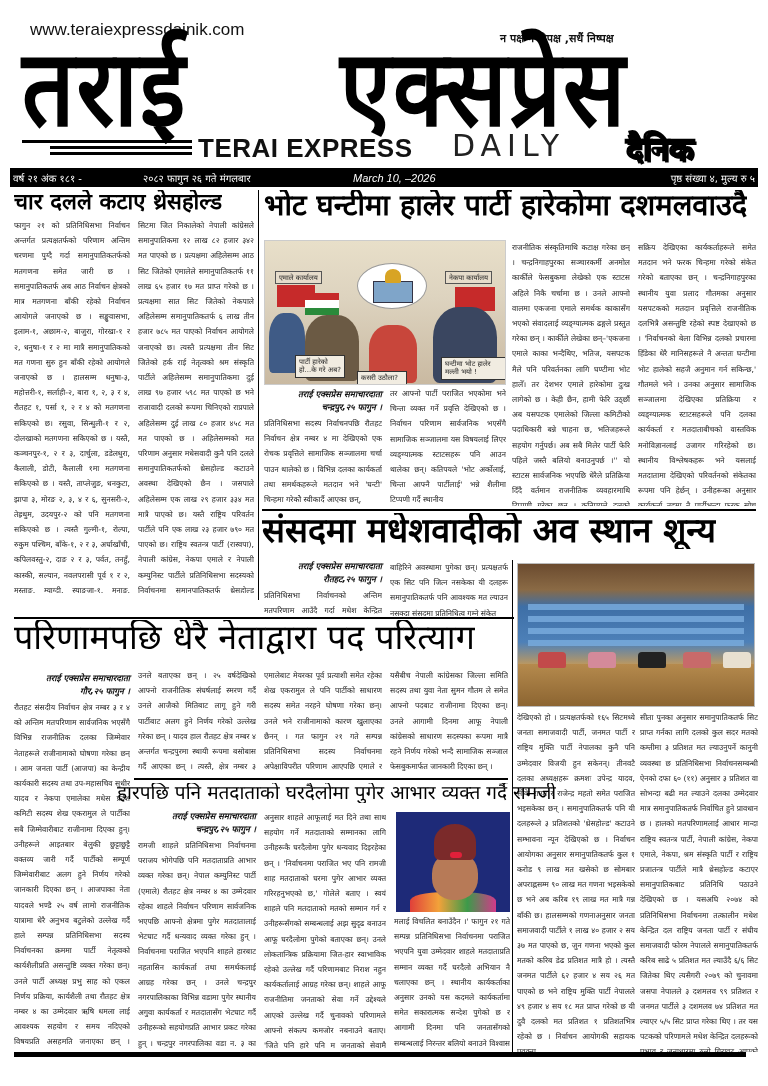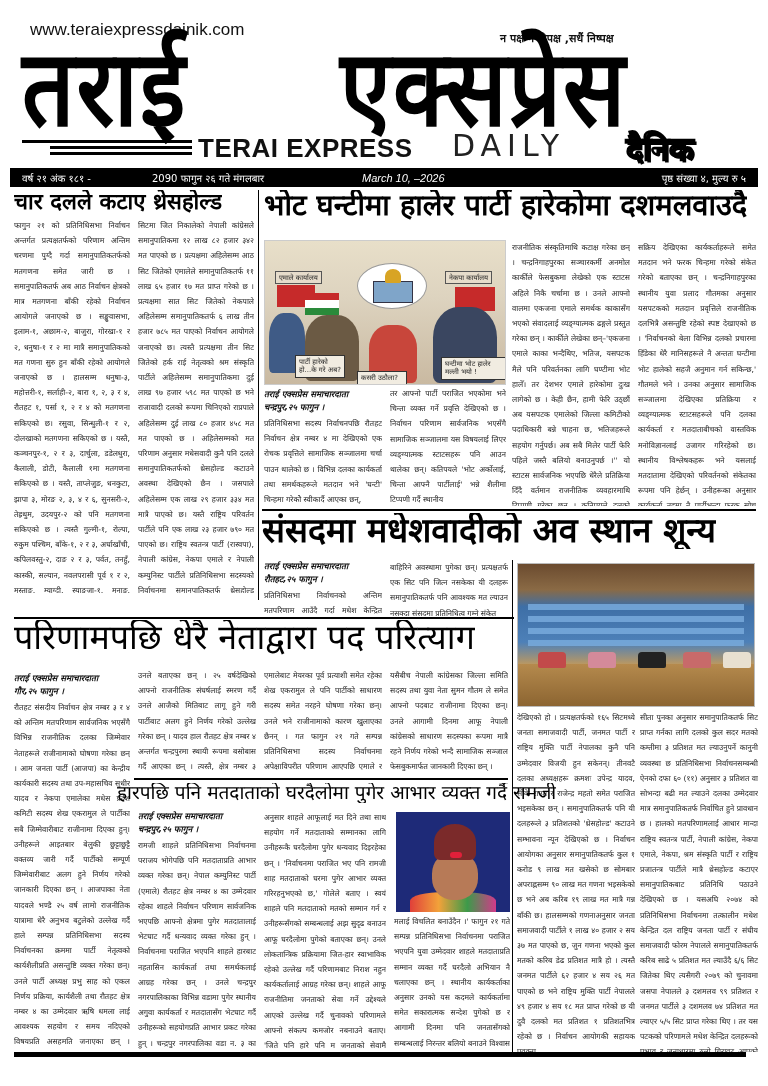--- a/index.html
+++ b/index.html
@@ -14,37 +14,37 @@
   .title-left { left: 22px; }
   .title-right { left: 340px; }
   .lines { left: 22px; top: 140px; width: 170px; }
   .lines div { height: 3px; background: #000; margin-bottom: 3px; }
   .lines div:nth-child(2) { margin-left: 28px; width: 142px; }
   .lines div:nth-child(3) { margin-left: 28px; width: 142px; }
   .eng-title { left: 198px; top: 133px; font-family: "Liberation Sans", sans-serif; font-weight: bold; font-size: 26px; color: #111; letter-spacing: 0.5px; }
   .eng-daily { left: 452px; top: 128px; font-family: "DejaVu Sans", sans-serif; font-weight: normal; font-size: 30px; color: #222; letter-spacing: 6px; }
   .dainik { left: 626px; top: 126px; font-size: 32px; font-weight: bold; color: #fff; -webkit-text-stroke: 1.6px #000; text-shadow: 2px 2px 0 #000; }
 
-  .infobar { left: 10px; top: 168px; width: 748px; height: 19px; background: #000; color: #fff; font-size: 10px; display: flex; align-items: center; padding: 0 12px; }
+  .infobar { left: 10px; top: 168px; width: 748px; height: 19px; background: #000; color: #fff; font-size: 10px; display: flex; align-items: center; padding: 0 3px; }
   .infobar .ib1 { width: 130px; }
   .infobar .ib2 { width: 210px; }
   .infobar .ib3 { width: 240px; font-family: "Liberation Sans", sans-serif; font-style: italic; font-size: 11px; }
   .infobar .ib4 { flex: 1; text-align: right; }
 
   .rule { background: #000; }
 
   
   .hl { font-weight: bold; color: #000; line-height: 1.05; white-space: nowrap; overflow: hidden; }
   .hl-1 { left: 14px; top: 190px; font-size: 22px; }
   .hl-2 { left: 264px; top: 190px; font-size: 29px; }
   .hl-3 { left: 262px; top: 513px; font-size: 34px; }
   .hl-4 { left: 14px; top: 620px; font-size: 34px; font-weight: normal; }
   .hl-5 { left: 117px; top: 783px; font-size: 19px; font-weight: normal; }
 
-  .byline { font-size: 8.5px; font-weight: bold; text-align: left; font-style: italic; line-height: 1.5; }
+  .byline { font-size: 8.5px; font-weight: bold; text-align: right; font-style: italic; line-height: 1.5; }
 
   .col { font-size: 7.6px; line-height: 15.2px; text-align: justify; color: #222; overflow: hidden; }
 
   
   .cartoon { left: 264px; top: 240px; width: 242px; height: 145px; background: linear-gradient(180deg,#e8dfc9 0%,#ddd3bf 40%,#c9b9a1 100%); border: 1px solid #ccc; overflow: hidden; }
   .cartoon .ct-title { position: absolute; left: 0; right: 0; top: 6px; text-align: center; font-size: 10px; font-weight: bold; color: #111; }
   .cartoon .ct-title span.red { color: #c0181e; }
   .cartoon .sign { position: absolute; background: #e6dccb; border: 1px solid #555; font-size: 7px; padding: 1px 3px; color: #222; }
   .cartoon .flag { position: absolute; background: #c62a2a; }
   .cartoon .person { position: absolute; border-radius: 40% 40% 10% 10%; }
@@ -78,21 +78,21 @@
     <div></div>
     <div></div>
     <div></div>
   </div>
 <div class="abs eng-title">TERAI EXPRESS</div>
 <div class="abs eng-daily">DAILY</div>
 <div class="abs dainik">दैनिक</div>
 
 <div class="abs infobar">
   <span class="ib1">वर्ष २१ अंक १८१ -</span>
-  <span class="ib2">2090 फागुन २६ गते मंगलबार</span>
+  <span class="ib2">२०८२ फागुन २६ गते मंगलबार</span>
   <span class="ib3">March 10, –2026</span>
   <span class="ib4">पृष्ठ संख्या ४, मुल्य रु ५</span>
 </div>
 
 <div class="abs hl hl-1">चार दलले कटाए थ्रेसहोल्ड</div>
 <div class="abs col" style="left:14px; top:218px; width:116px; height:375px;">फागुन २१ को प्रतिनिधिसभा निर्वाचन अन्तर्गत प्रत्यक्षतर्फको परिणाम अन्तिम चरणमा पुग्दै गर्दा समानुपातिकतर्फको मतगणना समेत जारी छ । समानुपातिकतर्फ अब आठ निर्वाचन क्षेत्रको मात्र मतगणना बाँकी रहेको निर्वाचन आयोगले जनाएको छ । सङ्खुवासभा, इलाम-१, अछाम-२, बाजुरा, गोरखा-१ र २, धनुषा-१ र २ मा मात्रै समानुपातिकको मत गणना सुरु हुन बाँकी रहेको आयोगले जनाएको छ । हालसम्म धनुषा-३, महोत्तरी-१, सर्लाही-२, बारा १, २, ३ र ४, रौतहट १, पर्सा १, २ र ४ को मतगणना सकिएको छ। रसुवा, सिन्धुली-१ र २, दोलखाको मतगणना सकिएको छ । यस्तै, कञ्चनपुर-१, २ र ३, दार्चुला, डडेलधुरा, कैलाली, डोटी, कैलाली १मा मतगणना सकिएको छ । यस्तै, ताप्लेजुङ, धनकुटा, झापा ३, मोरङ २, ३, ४ र ६, सुनसरी-२, तेह्रथुम, उदयपुर-२ को पनि मतगणना सकिएको छ । त्यस्तै गुल्मी-१, रोल्पा, रुकुम पश्चिम, बाँके-१, २ र ३, अर्घाखाँची, कपिलवस्तु-२, दाङ २ र ३, पर्वत, तनहुँ, कास्की, सल्यान, नवलपरासी पूर्व १ र २, मुस्ताङ, म्याग्दी, स्याङ्जा-१, मनाङ, बागलुङ, काठमाडौं १ देखि १० का सबै, भक्तपुर १ र २, ललितपुर १ र ३ मा पनि मतगणना सकिएको छ । समानुपातिकतर्फ हालसम्म ८३ लाख ६ हजार ६९६ मत गणना सकिएको छ । प्रत्यक्षतर्फ अहिलेसम्म १२४ सिटमा जितेको रास्वपाले अहिलेसम्म समानुपातिकतर्फ ४१ लाख १७ हजार २७८ मत पाएको छ । प्रत्यक्षतर्फ १७</div>
 <div class="abs col" style="left:138px; top:218px; width:116px; height:375px;">सिटमा जित निकालेको नेपाली कांग्रेसले समानुपातिकमा १२ लाख ८२ हजार ३४२ मत पाएको छ । प्रत्यक्षमा अहिलेसम्म आठ सिट जितेको एमालेले समानुपातिकतर्फ ११ लाख ६५ हजार १७ मत प्राप्त गरेको छ । प्रत्यक्षमा सात सिट जितेको नेकपाले अहिलेसम्म समानुपातिकतर्फ ६ लाख तीन हजार ७८५ मत पाएको निर्वाचन आयोगले जनाएको छ। त्यस्तै प्रत्यक्षमा तीन सिट जितेको हर्क राई नेतृत्वको श्रम संस्कृति पार्टीले अहिलेसम्म समानुपातिकमा दुई लाख ९७ हजार ५९८ मत पाएको छ भने राजावादी दलको रूपमा चिनिएको राप्रपाले अहिलेसम्म दुई लाख ८० हजार ४५८ मत मत पाएको छ । अहिलेसम्मको मत परिणाम अनुसार मधेसवादी कुनै पनि दलले समानुपातिकतर्फको थ्रेसहोल्ड कटाउने अवस्था देखिएको छैन । जसपाले अहिलेसम्म एक लाख २९ हजार ३३४ मत मात्रै पाएको छ। यस्तै राष्ट्रिय परिवर्तन पार्टीले पनि एक लाख २३ हजार ७९० मत पाएको छ। राष्ट्रिय स्वतन्त्र पार्टी (रास्वपा), नेपाली कांग्रेस, नेकपा एमाले र नेपाली कम्युनिस्ट पार्टीले प्रतिनिधिसभा सदस्यको निर्वाचनमा समानुपातिकतर्फ थ्रेसहोल्ड कटाइसकेका छन्। श्रम संस्कृति पार्टी भने थ्रेसहोल्ड नजिकै छ। निर्वाचन आयोगका अनुसार समानुपातिक तर्फ एक करोड नौ लाख मत खसेको थियो ।</div>
 
 <div class="abs rule" style="left:258px; top:190px; width:1px; height:410px;"></div>
 

